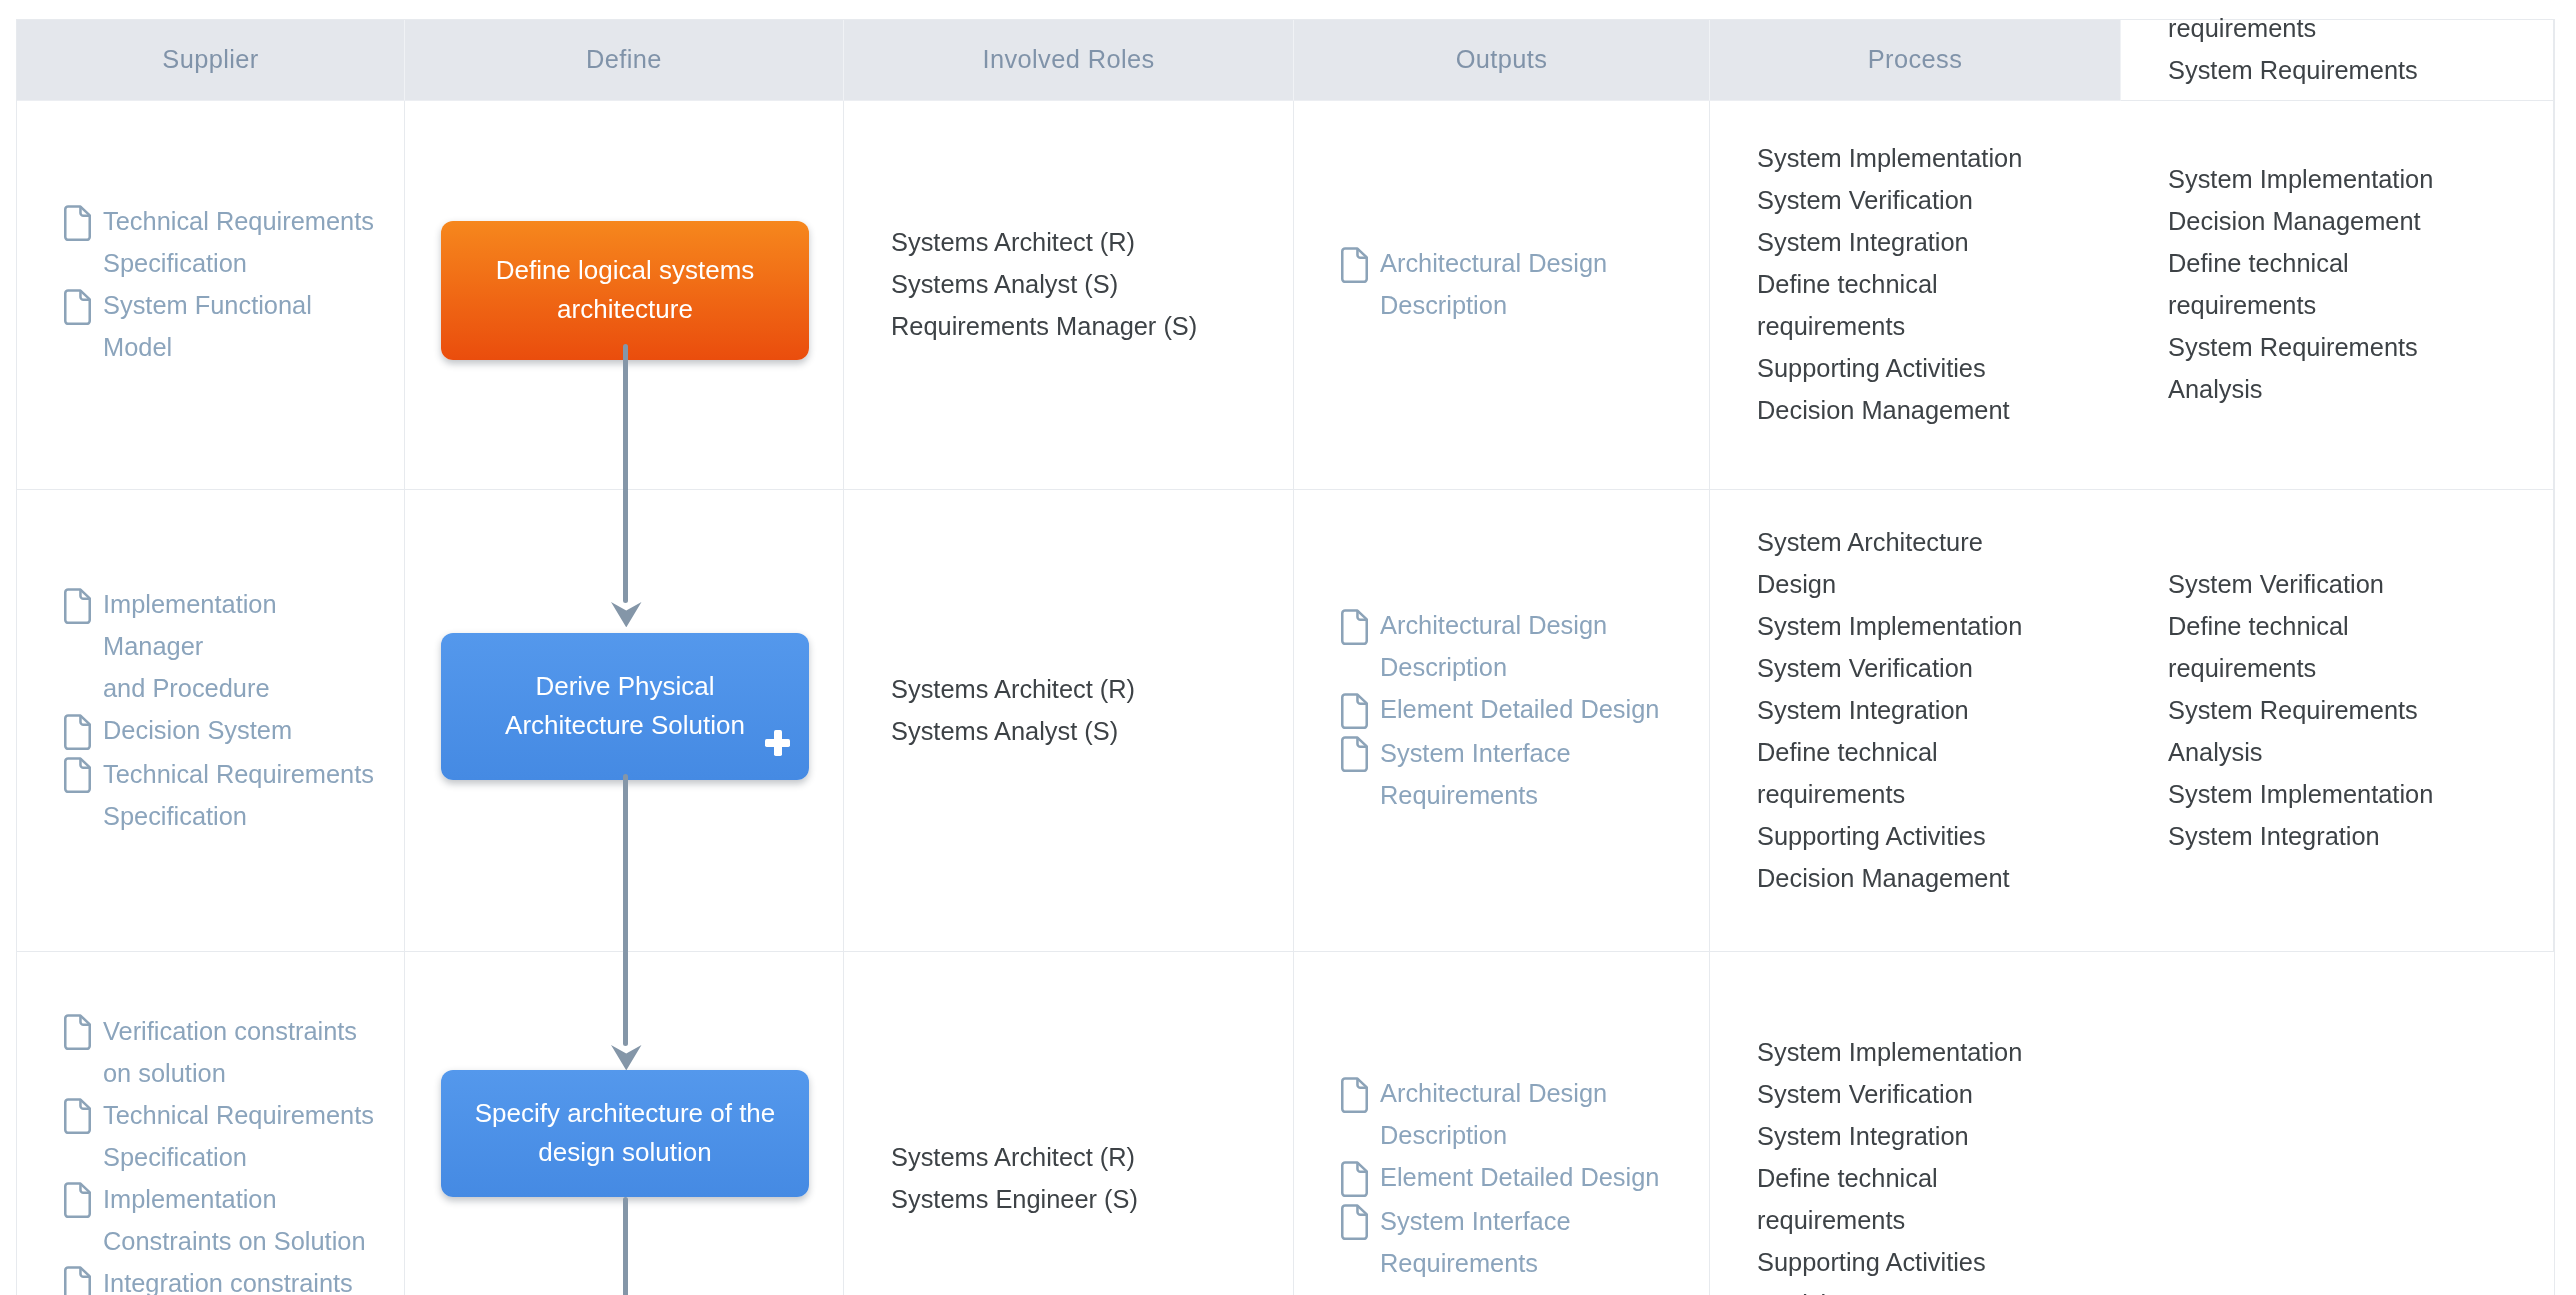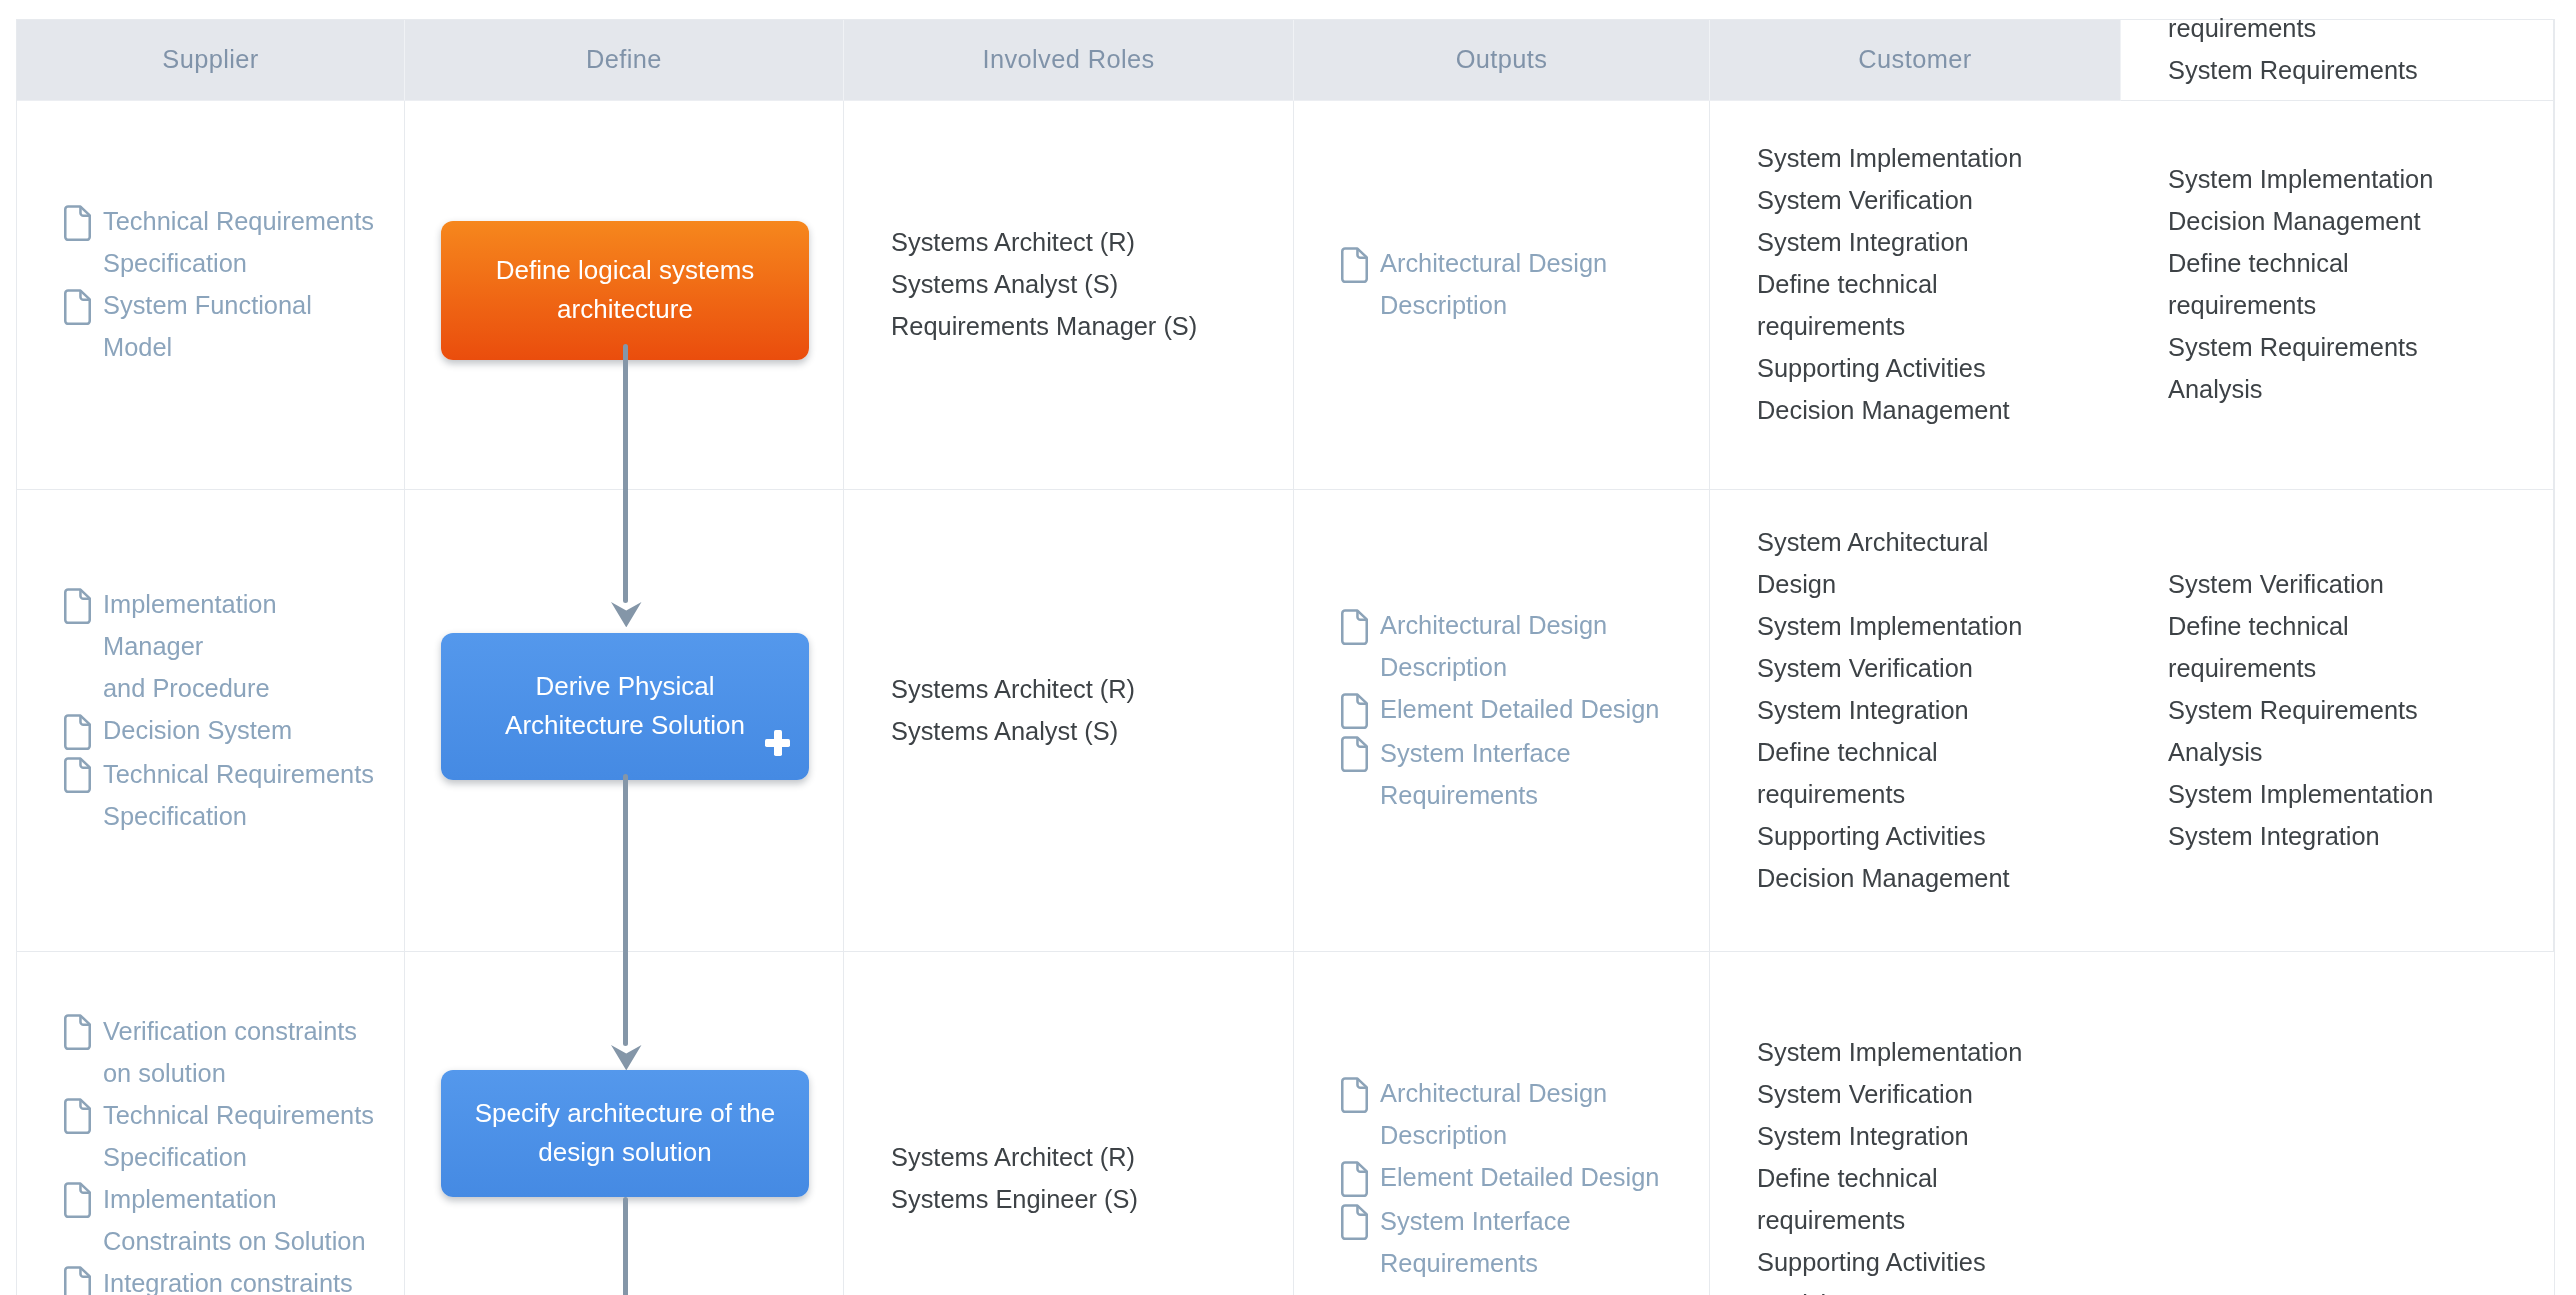--- a/index.html
+++ b/index.html
@@ -88,21 +88,21 @@
 </style>
 </head>
 <body>
 
 <div class="canvas">
   <div class="sipoc" id="sipoc">
       <div class="hcell">Supplier</div>
       <div class="hcell">Define</div>
       <div class="hcell">Involved Roles</div>
       <div class="hcell">Outputs</div>
-      <div class="hcell">Customer</div>
+      <div class="hcell">Process</div>
       <div class="cell">
         <div class="txt">Define technical
 requirements</div>
         <div class="txt">System Requirements
 Analysis</div>
       </div>
       <div class="cell">
         <div class="doc-item">
           <span class="icon"><svg width="27" height="36" viewBox="0 0 32 42">
               <path d="M5 1.5h14.5L30.5 12v25.5a3.5 3.5 0 0 1-3.5 3.5H5a3.5 3.5 0 0 1-3.5-3.5v-33A3.5 3.5 0 0 1 5 1.5Z" fill="#ffffff" stroke="#8ca3b8" stroke-width="3" stroke-linejoin="round"></path>
@@ -213,21 +213,21 @@
         <div class="doc-item">
           <span class="icon"><svg width="27" height="36" viewBox="0 0 32 42">
               <path d="M5 1.5h14.5L30.5 12v25.5a3.5 3.5 0 0 1-3.5 3.5H5a3.5 3.5 0 0 1-3.5-3.5v-33A3.5 3.5 0 0 1 5 1.5Z" fill="#ffffff" stroke="#8ca3b8" stroke-width="3" stroke-linejoin="round"></path>
               <path d="M19.5 1.5V9a3.5 3.5 0 0 0 3.5 3.5h7.5" fill="none" stroke="#8ca3b8" stroke-width="3"></path>
             </svg></span>
           <span class="lbl">System Interface
 Requirements</span>
         </div>
       </div>
       <div class="cell lastcol">
-        <div class="txt">System Architectural
+        <div class="txt">System Architecture
 Design</div>
         <div class="txt">System Implementation</div>
         <div class="txt">System Verification</div>
         <div class="txt">System Integration</div>
         <div class="txt">Define technical
 requirements</div>
         <div class="txt">Supporting Activities</div>
         <div class="txt">Decision Management</div>
       </div>
       <div class="cell">

